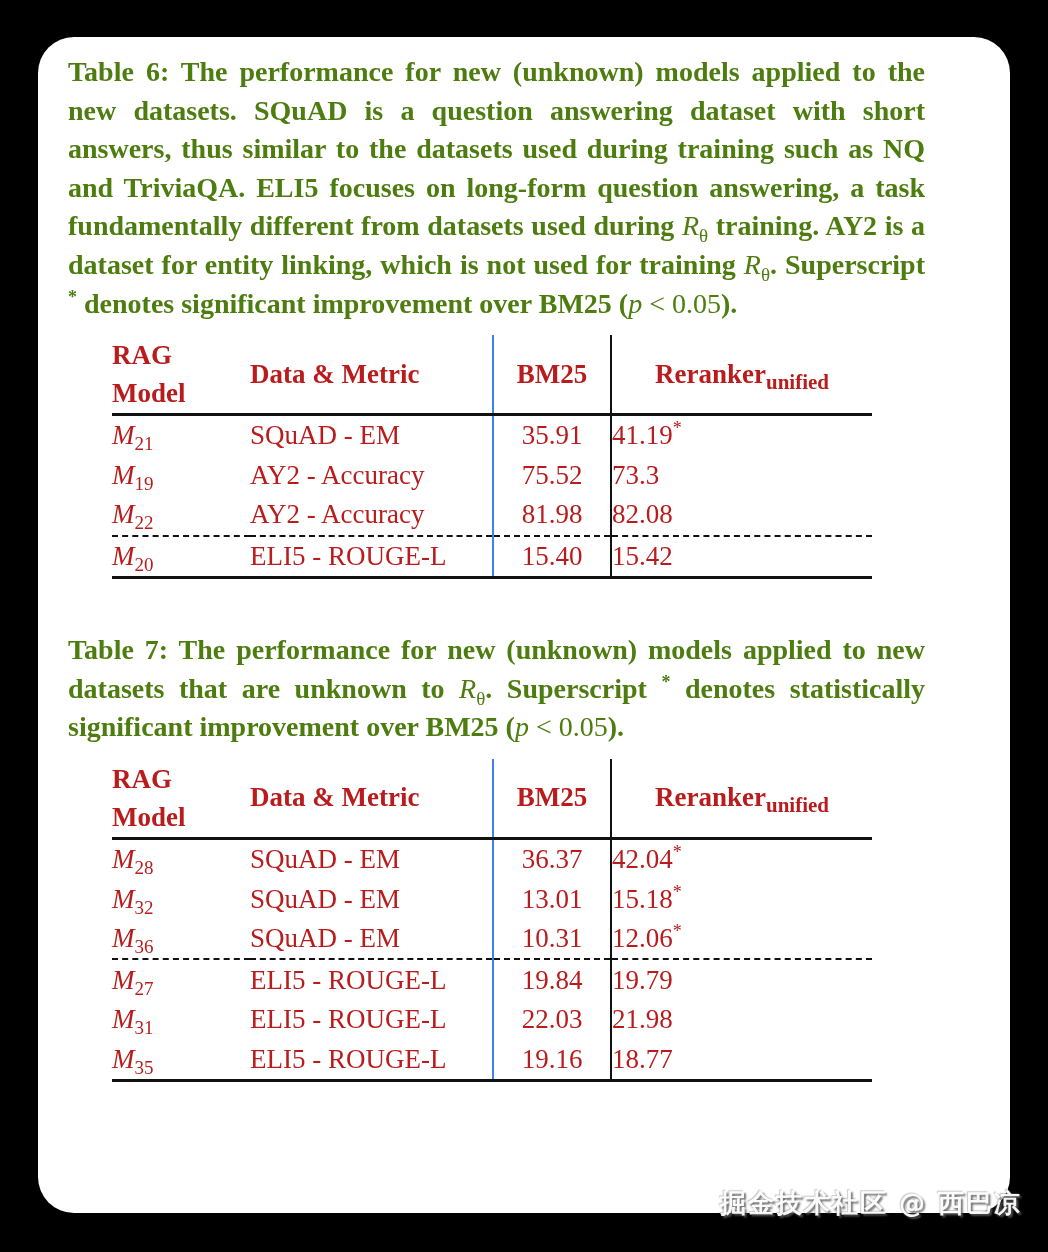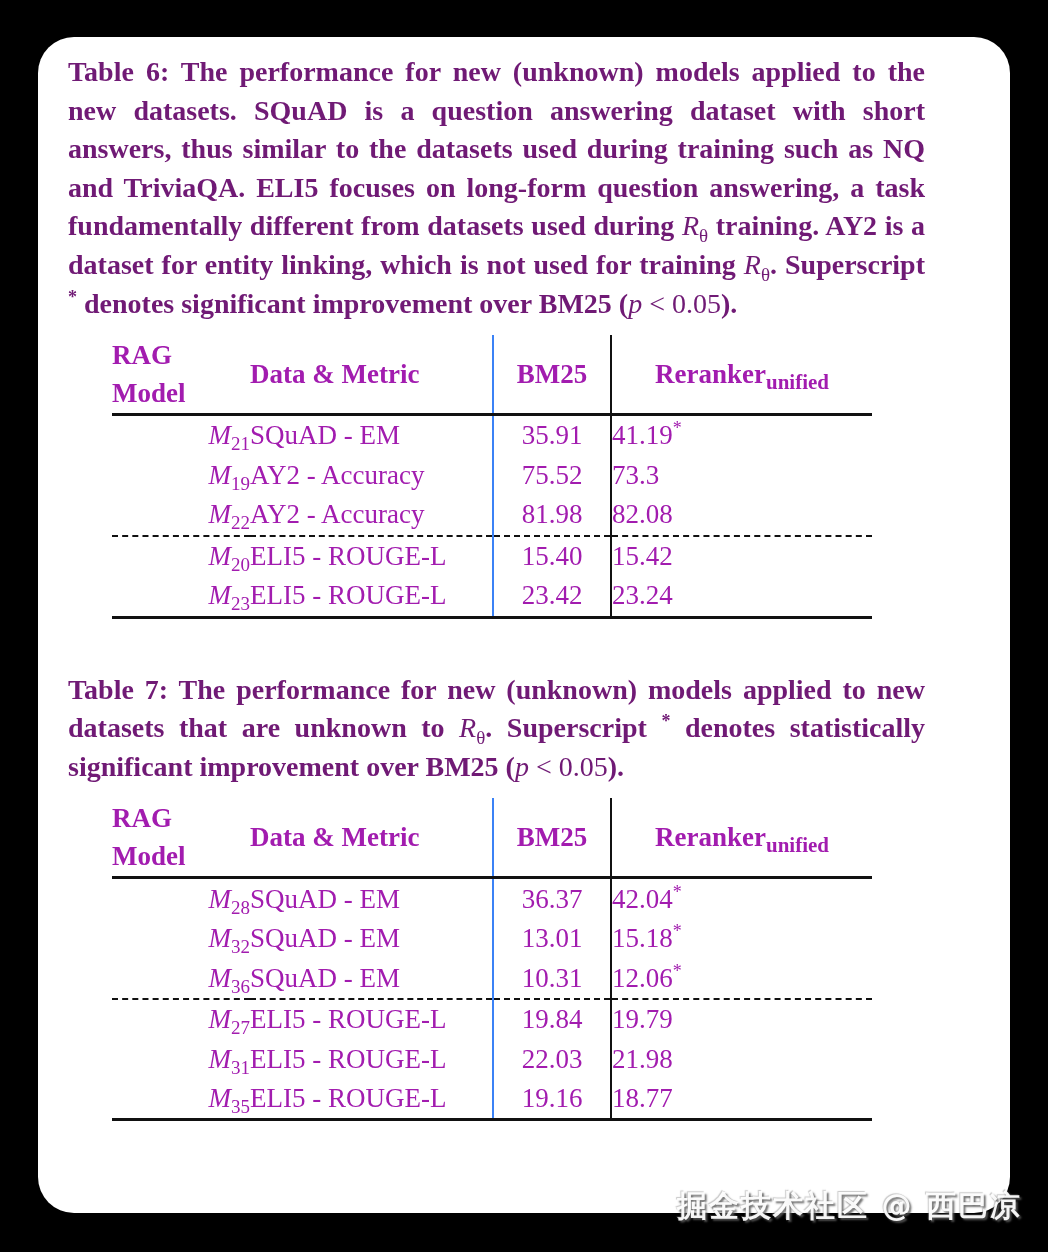--- a/index.html
+++ b/index.html
@@ -13,67 +13,67 @@
     position:absolute;left:38px;top:37px;
     width:972px;height:1176px;
     background:#ffffff;
     border-radius:36px;
     box-sizing:border-box;
     padding:16px 85px 0 30px;
   }
   .caption{
     font-size:28px;
     font-weight:bold;
-    color:#701a75;
+    color:#4d7c0f;
     line-height:38.6px;
     text-align:justify;
     margin:0;
   }
   .caption .math, .caption .math-italic, .caption .mvar{font-weight:normal;}
   .caption .math-italic{font-style:italic;}
   .caption sup{font-size:18px;line-height:0;}
   .mvar i{font-style:italic;}
   .mvar sub, .msub{font-size:19px;line-height:0;}
   .cap7{margin-top:52px;}
   table.paper-table{
     border-collapse:collapse;
     table-layout:fixed;
     width:760px;
     margin:12px 0 0 44px;
-    color:#a21caf;
+    color:#b91c1c;
   }
   .paper-table th,.paper-table td{
     font-size:27px;
     padding:0;
     vertical-align:middle;
     font-weight:normal;
   }
   .paper-table thead th{
     font-weight:bold;
     border-bottom:3px solid #111;
     height:78px;
     text-align:left;
   }
   .paper-table tbody td{height:39.5px;}
   .paper-table tbody tr:last-child td{border-bottom:3px solid #111;}
   .paper-table tr.dashed td{border-bottom:2px dashed #111;}
-  .c1{padding-left:20px;text-align:right;}
+  .c1{padding-left:20px;text-align:left;}
   .c2{padding-left:10px;text-align:left;}
   .c3{text-align:center;border-left:2px solid #3b82f6;border-right:2px solid #111;}
   .c4{}
   .paper-table thead th.c3,.paper-table thead th.c4{text-align:center;}
   .hline{line-height:38px;}
   .bold{font-weight:bold;}
   .mi{font-style:italic;}
   sup.star{font-size:18px;line-height:0;}
   .hsub{font-size:21px;line-height:0;font-weight:bold;}
   .watermark{
     position:absolute;
     right:26px;top:1186px;
-    font-size:30px;
+    font-size:26px;
     font-weight:bold;
     letter-spacing:2px;
     color:rgba(255,255,255,0.95);
     text-shadow:2px 2px 2px rgba(90,90,90,0.85), -1px -1px 1px rgba(120,120,120,0.4);
     font-family:"DejaVu Sans",sans-serif;
     white-space:nowrap;
   }
 </style>
 </head>
 <body>
@@ -118,26 +118,20 @@
             <td class="c1"><span class="mi">M</span><sub class="msub">22</sub></td>
             <td class="c2">AY2 - Accuracy</td>
             <td class="c3">81.98</td>
             <td class="c4 bold"><span>82.08</span></td>
           </tr>
           <tr>
             <td class="c1"><span class="mi">M</span><sub class="msub">20</sub></td>
             <td class="c2">ELI5 - ROUGE-L</td>
             <td class="c3">15.40</td>
             <td class="c4 bold"><span>15.42</span></td>
-          </tr>
-          <tr>
-            <td class="c1"><span class="mi">M</span><sub class="msub">23</sub></td>
-            <td class="c2">ELI5 - ROUGE-L</td>
-            <td class="c3 bold">23.42</td>
-            <td class="c4"><span>23.24</span></td>
           </tr>
         </tbody>
       </table>
 
     <p class="caption cap7" id="cap1"><span class="bold">Table 7: The performance for new (unknown) models applied to new datasets that are unknown to </span><span class="mvar"><i>R</i><sub>θ</sub></span><span class="bold">. Superscript </span><sup>*</sup><span class="bold"> denotes statistically significant improvement over BM25 (</span><span class="math-italic">p</span><span class="math"> &lt; 0.05</span><span class="bold">).</span></p>
 
     <table class="paper-table" id="tbl1">
       <colgroup>
         <col style="width:138px">
           <col style="width:243px">

